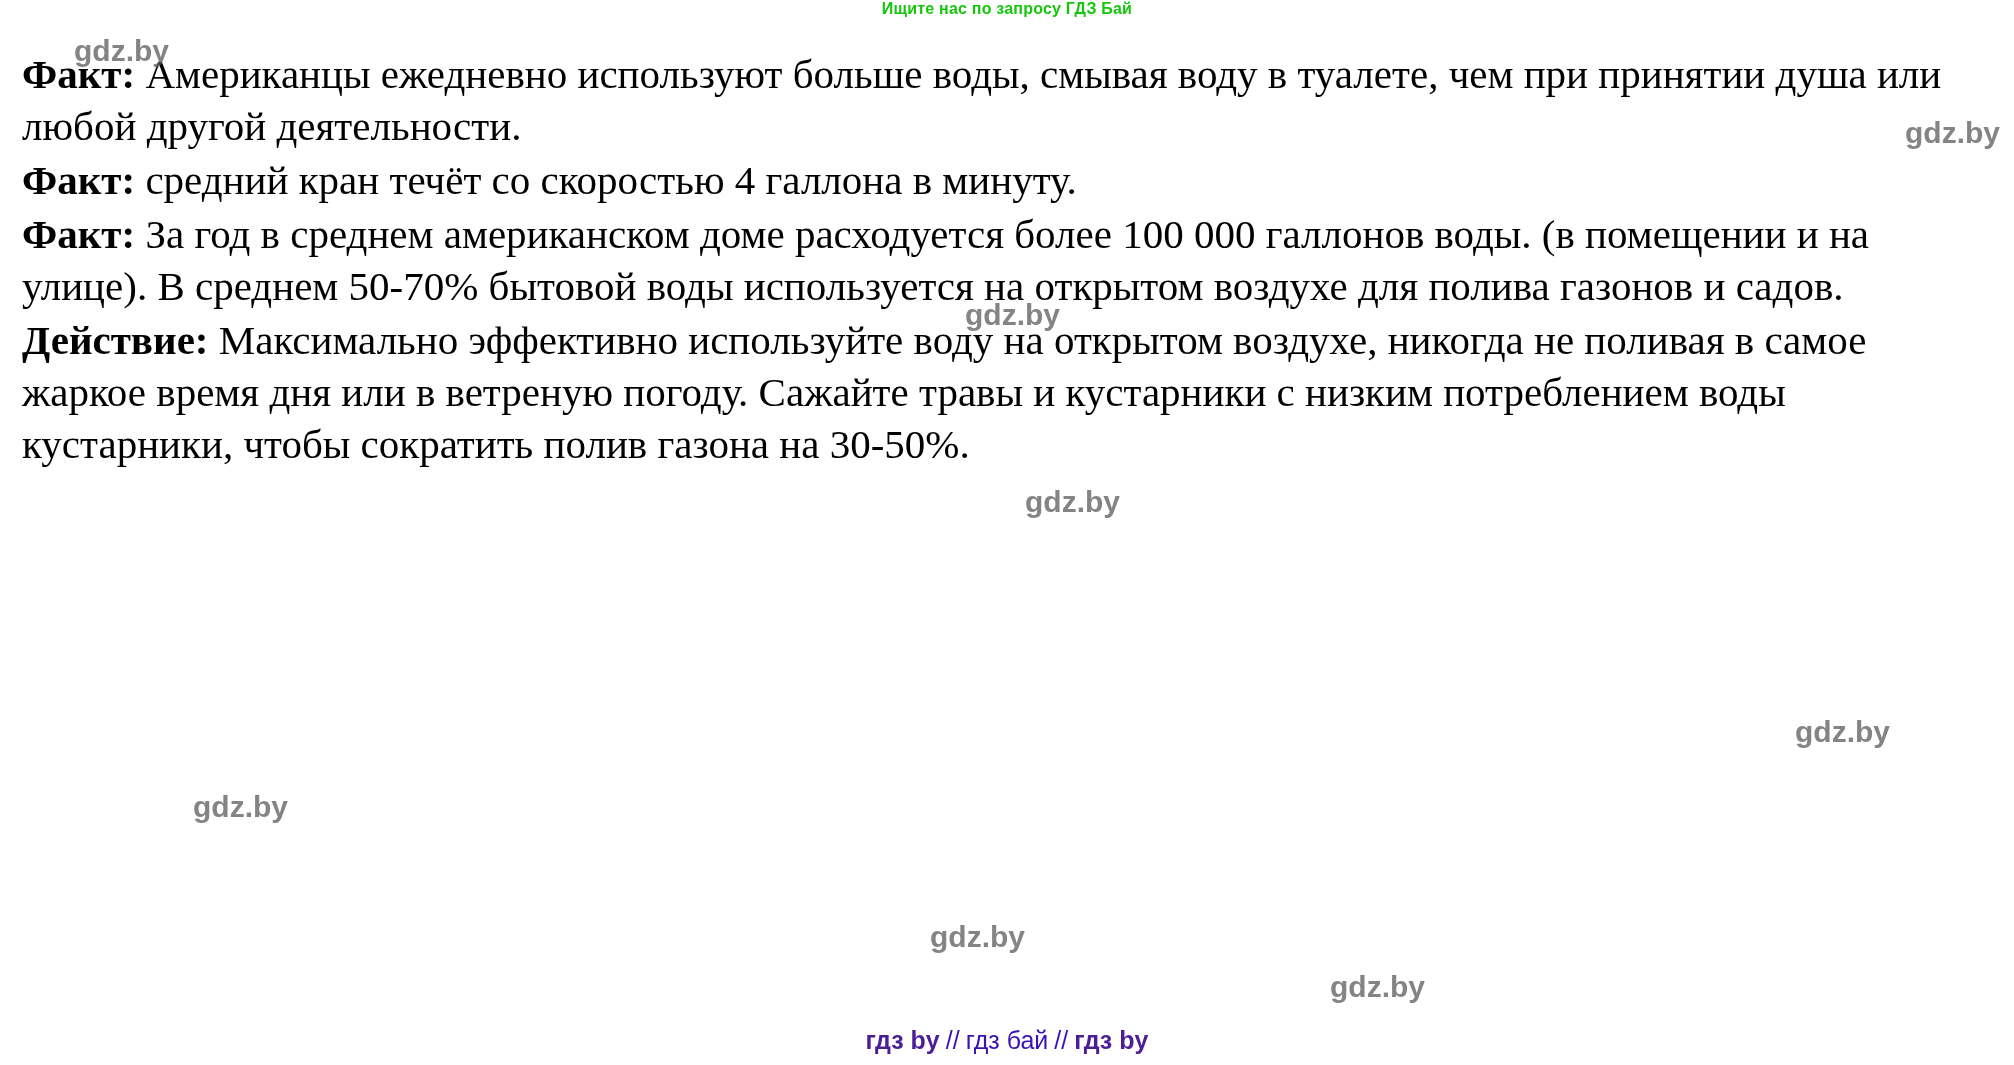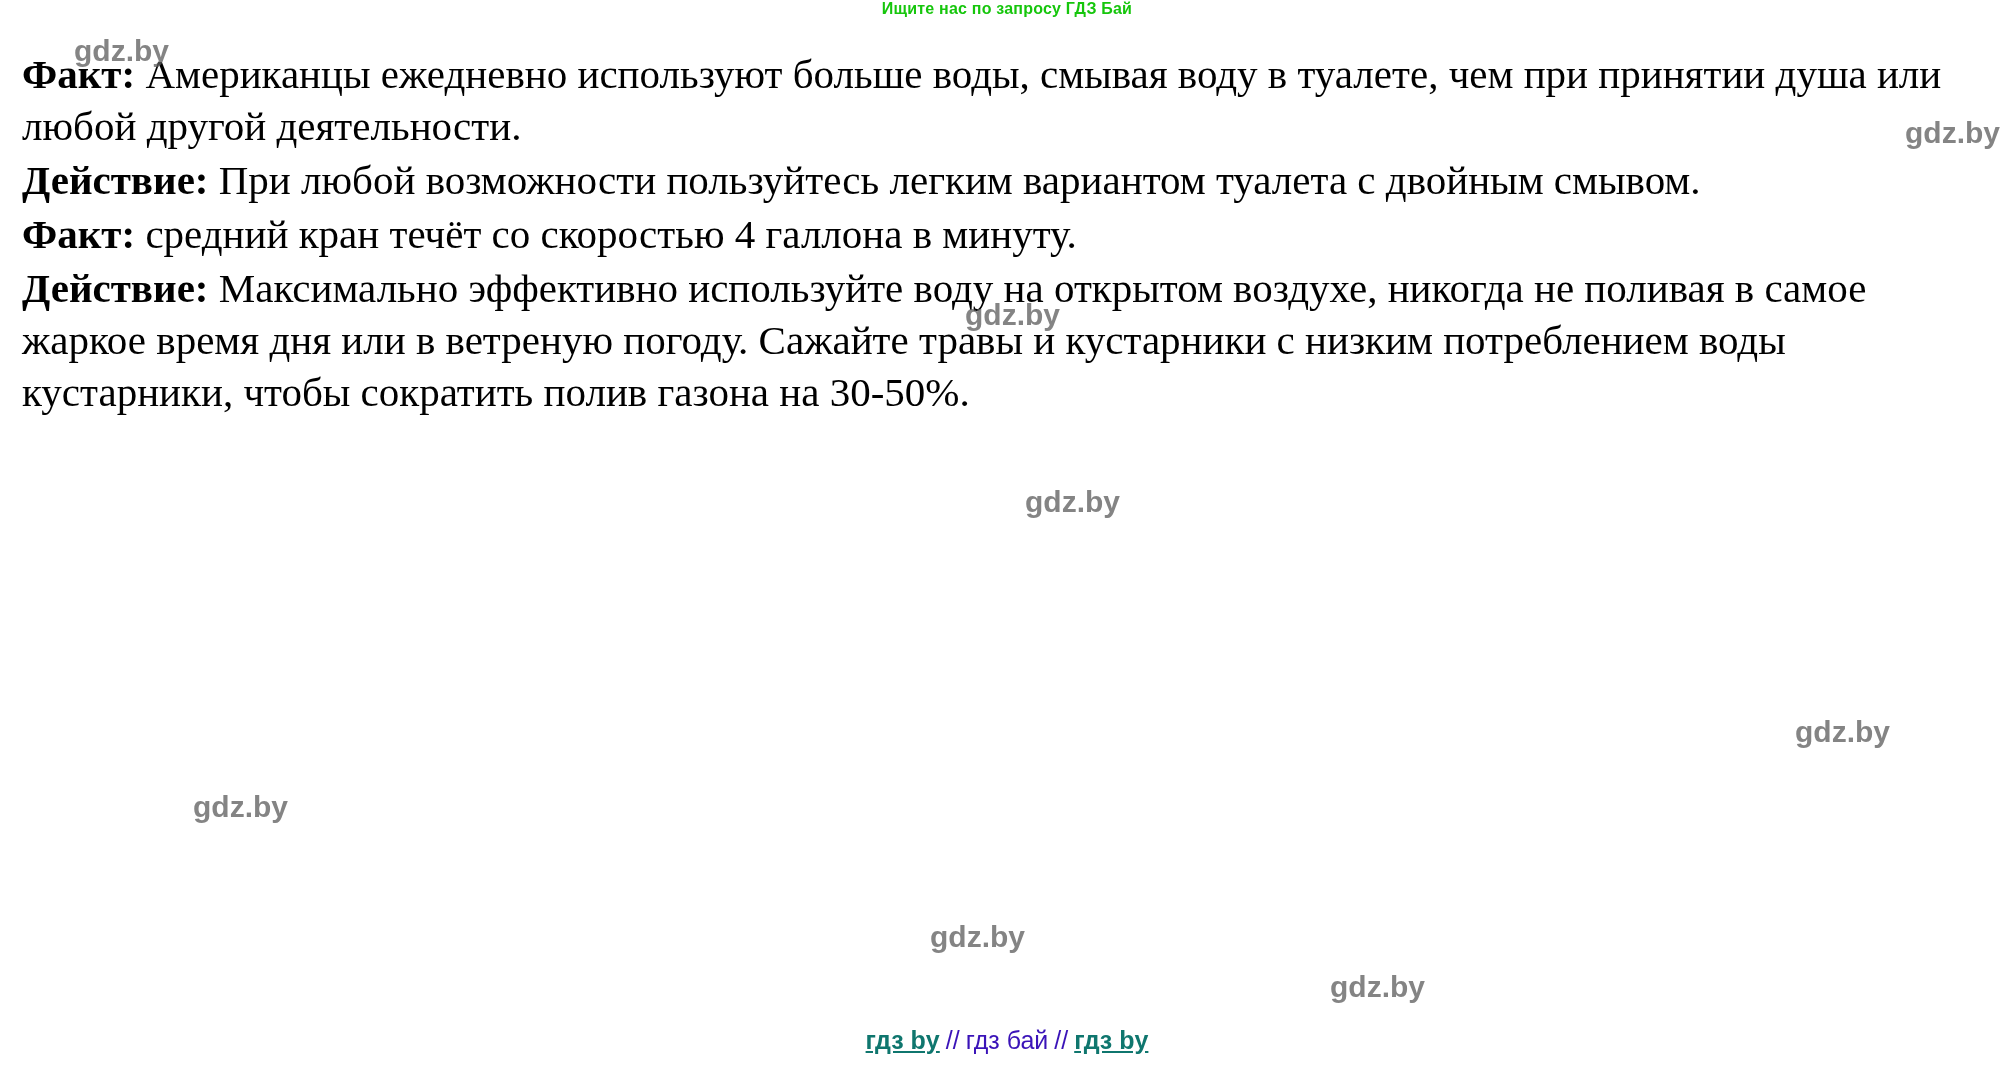--- a/index.html
+++ b/index.html
@@ -61,23 +61,22 @@
   }
   .footer .sep {
     color: #3a13b8;
     font-weight: normal;
     padding: 0 6px;
   }
   .footer .f-item {
     font-weight: normal;
   }
   .footer .f-item.light {
-    color: #0f766e;
+    color: #4c1d95;
     font-weight: bold;
-    text-decoration: underline;
   }
 
   
   .wm {
     position: absolute;
     font-family: "Liberation Sans", sans-serif;
     font-size: 30px;
     font-weight: bold;
     color: #5c5c5c;
     opacity: 0.75;
@@ -96,24 +95,24 @@
 </head>
 <body>
 
 <div class="top-banner">Ищите нас по запросу ГДЗ Бай</div>
 
 <div class="doc">
   <p class="para">
     <span class="lbl">Факт:</span><span> Американцы ежедневно используют больше воды, смывая воду в туалете, чем при принятии душа или любой другой деятельности.</span>
   </p>
   <p class="para">
-    <span class="lbl">Действие:</span><span> При любой возможности пользуйтесь легким вариантом туалета с двойным смывом.</span>
+    <span class="lbl">Факт:</span><span> средний кран течёт со скоростью 4 галлона в минуту.</span>
   </p>
   <p class="para">
-    <span class="lbl">Факт:</span><span> средний кран течёт со скоростью 4 галлона в минуту.</span>
+    <span class="lbl">Факт:</span><span> За год в среднем американском доме расходуется более 100 000 галлонов воды. (в помещении и на улице). В среднем 50-70% бытовой воды используется на открытом воздухе для полива газонов и садов.</span>
   </p>
   <p class="para">
     <span class="lbl">Действие:</span><span> Максимально эффективно используйте воду на открытом воздухе, никогда не поливая в самое жаркое время дня или в ветреную погоду. Сажайте травы и кустарники с низким потреблением воды кустарники, чтобы сократить полив газона на 30-50%.</span>
   </p>
 </div>
 
 <div class="wm wm-1">gdz.by</div>
 <div class="wm wm-2">gdz.by</div>
 <div class="wm wm-3">gdz.by</div>
 <div class="wm wm-4">gdz.by</div>

